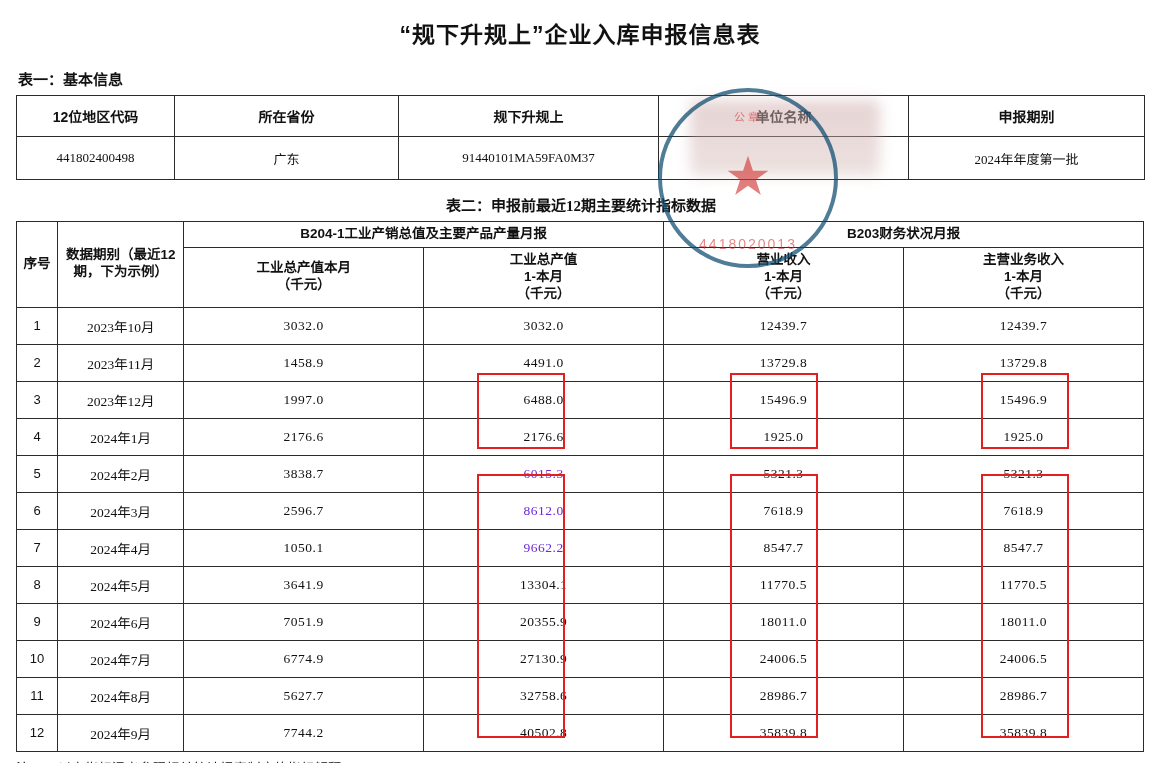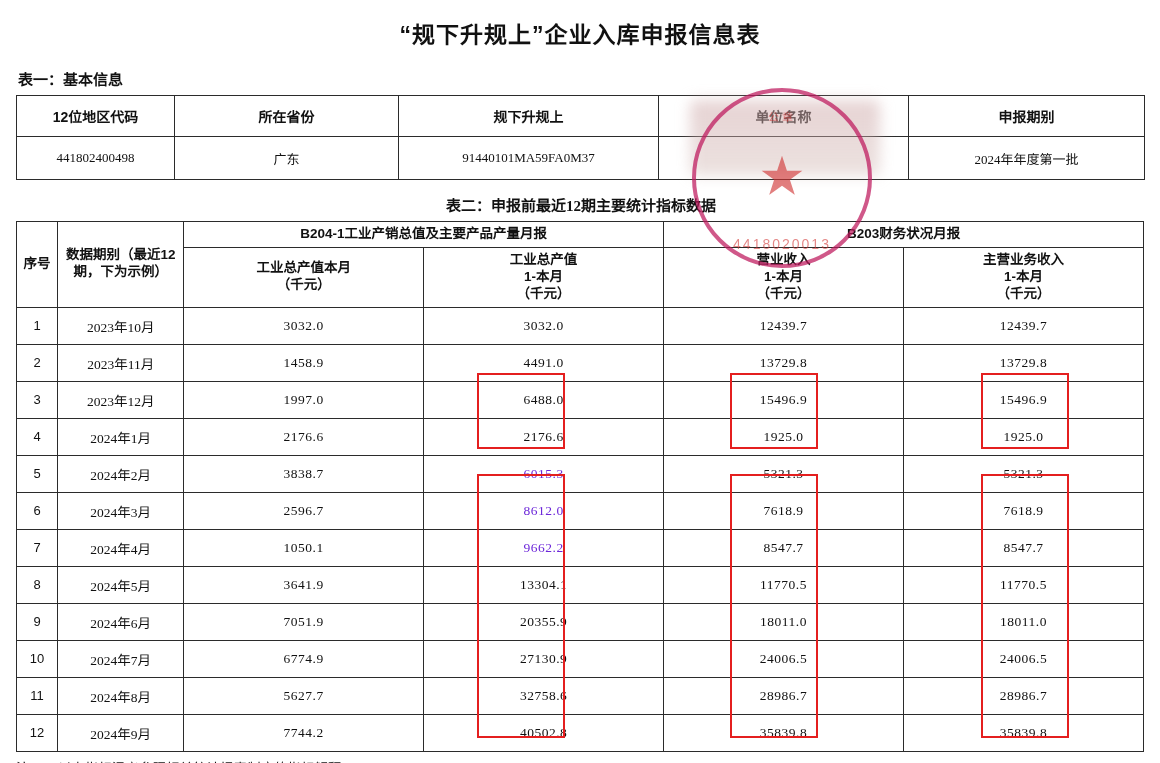--- a/index.html
+++ b/index.html
@@ -99,26 +99,26 @@
     color: #6d28d9;
   }
   .note {
     font-size: 13.5px;
     margin-top: 5px;
     font-family: "Liberation Sans", "DejaVu Sans", sans-serif;
   }
   
   .stamp {
     position: absolute;
-    left: 692px;
+    left: 658px;
     top: 88px;
     width: 172px;
     height: 172px;
     border-radius: 50%;
-    border: 4px solid #be185d;
+    border: 4px solid #0c4a6e;
     opacity: 0.72;
     pointer-events: none;
     filter: blur(0.3px);
   }
   .stamp .star {
     position: absolute;
     left: 50%;
     top: 50%;
     transform: translate(-50%, -50%);
     color: #d0302f;

